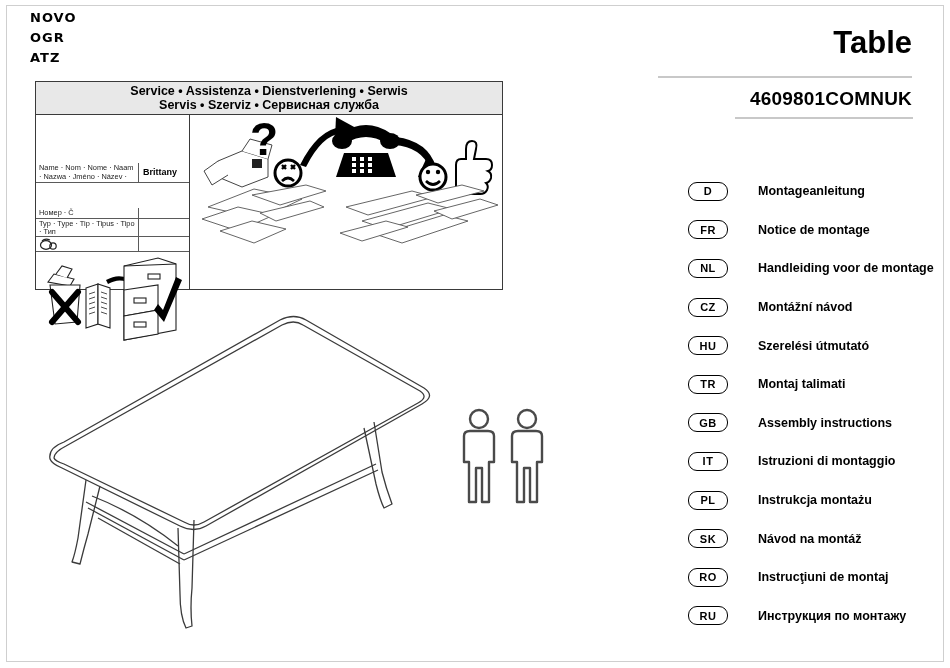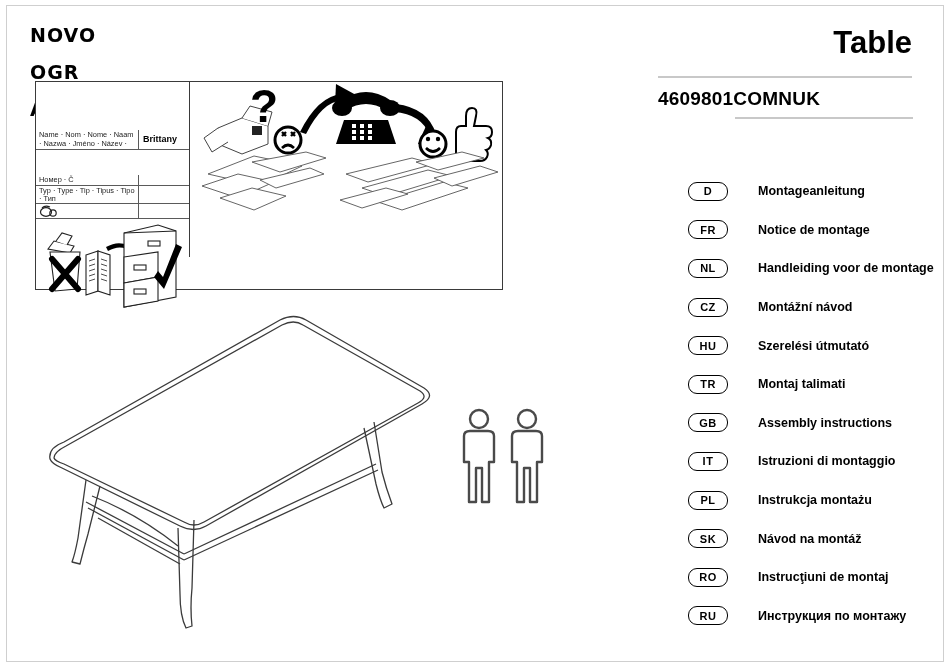--- a/index.html
+++ b/index.html
@@ -6,28 +6,28 @@
   body{width:950px;height:668px;position:relative;overflow:hidden;
        font-family:"Liberation Sans","DejaVu Sans",sans-serif;color:#000;}
 
   
   #page{position:absolute;inset:0;background:#fff;}
   #page-border{position:absolute;left:6px;top:5px;width:938px;height:657px;
        border:1px solid #cfcfcf;box-sizing:border-box;pointer-events:none;}
 
   
   #logo{position:absolute;left:30px;top:8px;width:150px;height:62px;}
-  #logo .lrow{font-weight:bold;font-size:19px;line-height:20px;letter-spacing:1px;
-       font-family:"DejaVu Sans",sans-serif;margin-top:17px;}
+  #logo .lrow{font-weight:bold;font-size:13px;line-height:20px;letter-spacing:1px;
+       font-family:"DejaVu Sans",sans-serif;}
 
   
   #title{position:absolute;right:38px;top:25px;font-size:31px;font-weight:bold;
        letter-spacing:0px;text-align:right;}
   #rule-top{position:absolute;left:658px;top:76px;width:254px;height:2px;background:#c8c8c8;}
-  #model{position:absolute;left:658px;top:88px;width:254px;text-align:left;
+  #model{position:absolute;left:658px;top:88px;width:254px;text-align:right;
        font-size:19px;font-weight:bold;letter-spacing:.2px;}
   #rule-bot{position:absolute;left:735px;top:117px;width:178px;height:2px;background:#c8c8c8;}
 
   
   #service-box{position:absolute;left:35px;top:81px;width:468px;height:209px;
        border:1.5px solid #3a3a3a;box-sizing:border-box;background:#fff;}
   #service-head{height:32px;background:#e8e8e8;border-bottom:1.5px solid #3a3a3a;
        display:flex;flex-direction:column;align-items:center;justify-content:center;}
   #service-head div{font-size:12.5px;font-weight:bold;line-height:14px;}
   #service-body{display:flex;height:175px;}
@@ -71,20 +71,24 @@
     <div class="lrow">ATZ</div>
   </div>
 
   <div id="title">Table</div>
   <div id="rule-top"></div>
   <div id="model">4609801COMNUK</div>
   <div id="rule-bot"></div>
 
   <div id="service-box">
 
+    <div id="service-head">
+      <div>Service • Assistenza • Dienstverlening • Serwis</div>
+      <div>Servis • Szerviz • Сервисная служба</div>
+    </div>
 
     <div id="service-body">
 
       <div id="svc-table">
 
         <div class="svc-row r1">
           <div class="svc-lbl">Name · Nom · Nome · Naam · Nazwa · Jméno · Název · Név · Denumire ·</div>
           <div class="svc-val">Brittany</div>
         </div>
 

